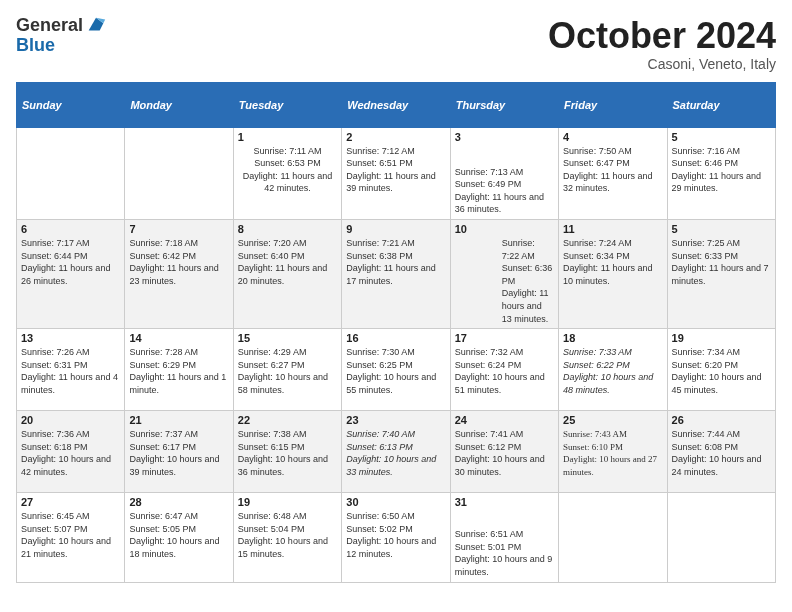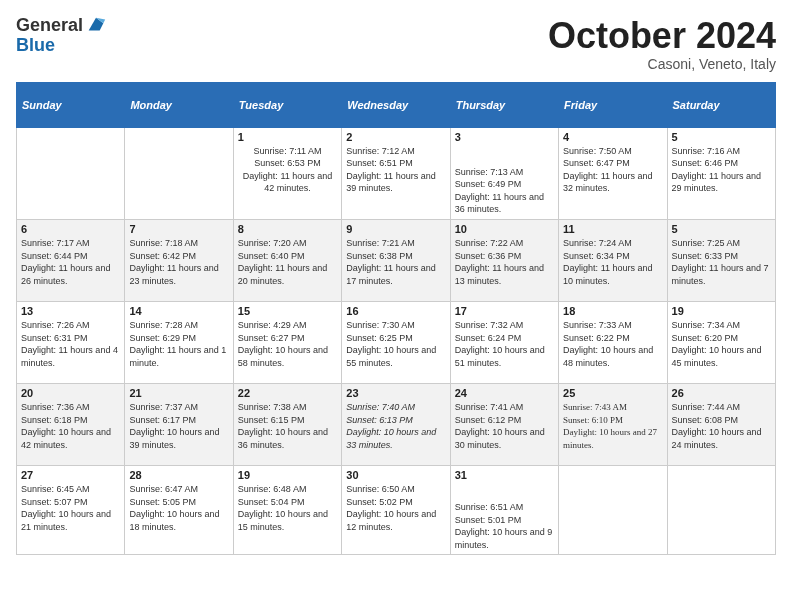--- a/index.html
+++ b/index.html
@@ -188,21 +188,21 @@
 Daylight: 11 hours and 20 minutes.</div>
           </td>
           <td>
             <span class="day-num">9</span>
             <div class="day-info" style="white-space: pre-line;">Sunrise: 7:21 AM
 Sunset: 6:38 PM
 Daylight: 11 hours and 17 minutes.</div>
           </td>
           <td>
             <span class="day-num">10</span>
-            <div class="day-info" style="white-space: pre-line;">Sunrise: 7:22 AM
+            <div class="day-info" style="white-space: pre-line; margin-left: 47px;">Sunrise: 7:22 AM
 Sunset: 6:36 PM
 Daylight: 11 hours and 13 minutes.</div>
           </td>
           <td>
             <span class="day-num">11</span>
             <div class="day-info" style="white-space: pre-line;">Sunrise: 7:24 AM
 Sunset: 6:34 PM
 Daylight: 11 hours and 10 minutes.</div>
           </td>
           <td>
@@ -238,21 +238,21 @@
 Daylight: 10 hours and 55 minutes.</div>
           </td>
           <td>
             <span class="day-num">17</span>
             <div class="day-info" style="white-space: pre-line;">Sunrise: 7:32 AM
 Sunset: 6:24 PM
 Daylight: 10 hours and 51 minutes.</div>
           </td>
           <td>
             <span class="day-num">18</span>
-            <div class="day-info" style="white-space: pre-line;">Sunrise: 7:33 AM
+            <div class="day-info" style="white-space: pre-line; font-style: italic;">Sunrise: 7:33 AM
 Sunset: 6:22 PM
 Daylight: 10 hours and 48 minutes.</div>
           </td>
           <td>
             <span class="day-num">19</span>
             <div class="day-info" style="white-space: pre-line;">Sunrise: 7:34 AM
 Sunset: 6:20 PM
 Daylight: 10 hours and 45 minutes.</div>
           </td>
         </tr>

